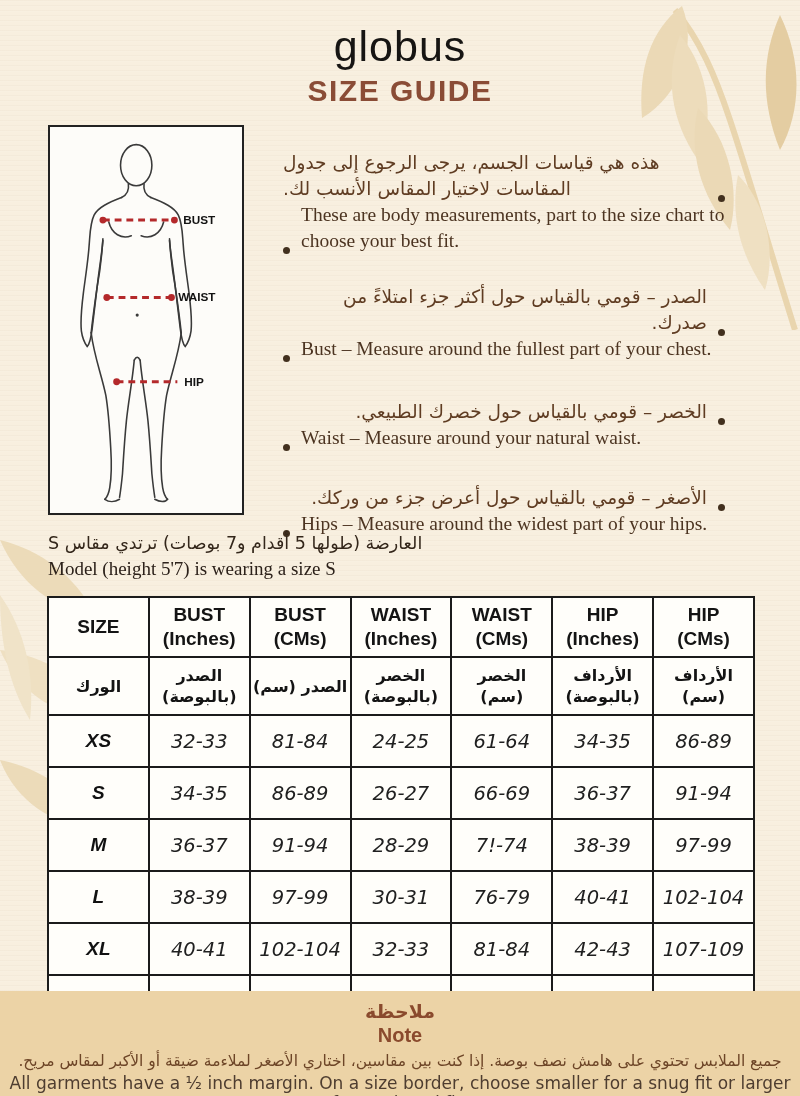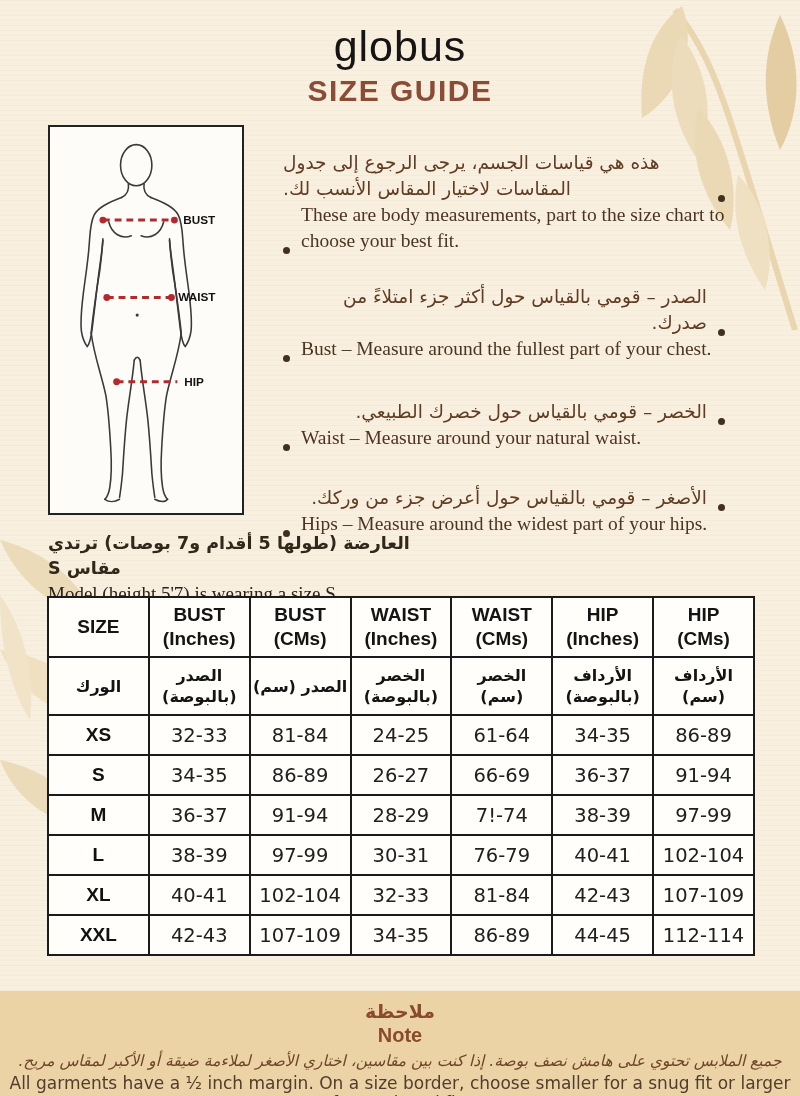--- a/index.html
+++ b/index.html
@@ -51,21 +51,21 @@
   .bullet.ar.wrap-left .btxt { text-align:left; }
   .bullet.en .btxt {
     font-family:"Liberation Serif", serif; font-size:19.5px; line-height:26px;
     color:#4c3421;
   }
 
   
   .model-note { position:absolute; left:48px; top:531px; width:420px; }
   .model-note .ar {
     direction:rtl; text-align:left; font-family:"DejaVu Sans", sans-serif;
-    font-size:17.5px; line-height:25px; color:#33261a;font-weight:bold;
+    font-size:17.5px; line-height:25px; color:#33261a;
   }
   .model-note .en {
     font-family:"Liberation Serif", serif; font-size:19px; line-height:25px; color:#2c211a;
   }
 
   
   .size-table {
     position:absolute; left:47px; top:596px; width:708px;
     border-collapse:collapse; table-layout:fixed;
   }
@@ -73,34 +73,34 @@
     border:2px solid #1b1b1b; background:#fffefa; text-align:center; vertical-align:middle;
     padding:0 2px;
   }
   .size-table tr.hdr-en td {
     height:60px; font-weight:800; font-size:19px; color:#141414; white-space:pre-line; line-height:24px;
   }
   .size-table tr.hdr-ar td {
     height:58px; font-weight:700; font-size:16px; color:#141414; white-space:pre-line;
     direction:rtl; font-family:"DejaVu Sans", sans-serif; line-height:21px;
   }
-  .size-table tr.data td { height:40px; font-size:19.5px; color:#202020; font-family:"DejaVu Sans", sans-serif; }
+  .size-table tr.data td { height:52px; font-size:19.5px; color:#202020; font-family:"DejaVu Sans", sans-serif;font-style:italic; }
   .size-table tr.data td.size-col { font-weight:800; font-size:19px; font-family:"Liberation Sans", sans-serif; color:#111; }
 
   
   .note-band {
     position:absolute; left:0; top:983px; width:800px; height:113px;
     background:#ecd3a6; text-align:center; padding-top:9px;margin-top:8px;
   }
   .note-band .t-ar {
     font-family:"DejaVu Sans", sans-serif; font-weight:700; font-size:19px; color:#8a4a2d; direction:rtl;
   }
   .note-band .t-en { font-weight:800; font-size:20px; color:#8a4a2d; margin-top:2px; }
   .note-band .b-ar {
-    direction:rtl; font-family:"DejaVu Sans", sans-serif; font-size:15.5px; color:#6d4527; margin-top:5px;font-style:italic;
+    direction:rtl; font-family:"DejaVu Sans", sans-serif; font-size:15.5px; color:#6d4527; margin-top:5px;
   }
   .note-band .b-en { font-size:17px; color:#4e3d30; margin-top:3px; font-family:"DejaVu Sans", sans-serif; }
 </style>
 </head>
 <body>
 
 <div class="page">
 
   <svg class="deco deco-topright" width="220" height="330" viewBox="0 0 220 330">
     <path d="M215,330 C190,250 170,180 150,120 C135,75 120,40 95,10" stroke="#e9d5ae" stroke-width="6" fill="none"></path>

